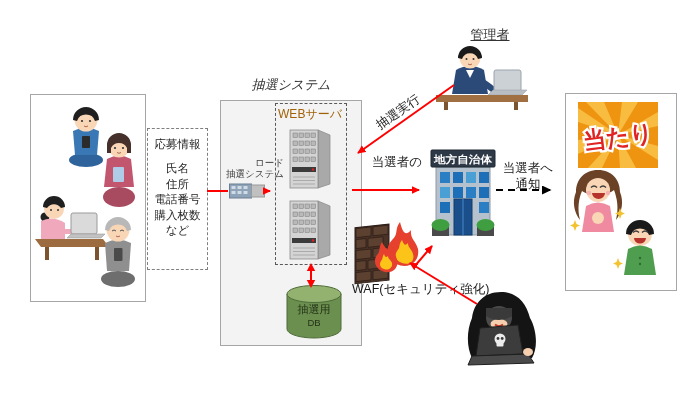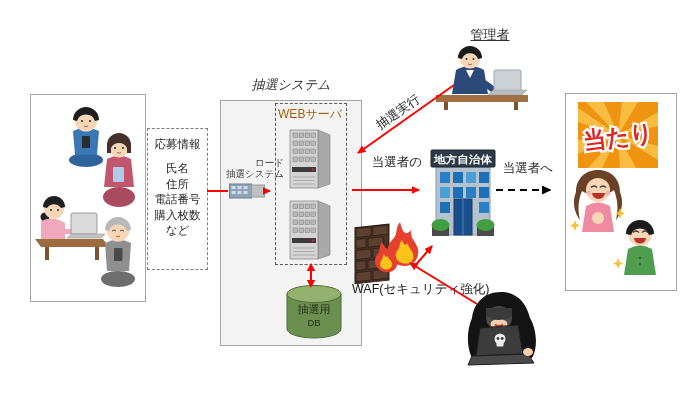--- a/index.html
+++ b/index.html
@@ -286,20 +286,21 @@
     <polygon points="16,66 72,64 78,73 12,75" fill="#4a4a4a" stroke="#1f1f1f"></polygon>
     <ellipse cx="72" cy="62" rx="5" ry="4" fill="#f6cfae"></ellipse>
   </svg>
 
   <div class="abs arrow-label" style="left:360px;top:104px;width:76px;transform:rotate(-35deg);">抽選実行</div>
   <div class="abs arrow-label" style="left:358px;top:154px;width:78px;text-align:center;">
     <div>当選者の</div>
   </div>
   <div class="abs arrow-label" style="left:490px;top:160px;width:76px;">
     <div>当選者へ</div>
+    <div>通知</div>
   </div>
 
   <svg class="abs" style="left:0;top:0;" width="700" height="400" viewBox="0 0 700 400">
     <defs>
       <marker id="ra" markerUnits="userSpaceOnUse" markerWidth="10" markerHeight="9" refX="7.5" refY="4" orient="auto">
         <path d="M0,0 L8.5,4 L0,8 Z" fill="#ff0000"></path>
       </marker>
       <marker id="ba" markerUnits="userSpaceOnUse" markerWidth="11" markerHeight="10" refX="8" refY="4.5" orient="auto">
         <path d="M0,0 L9.5,4.5 L0,9 Z" fill="#000000"></path>
       </marker>

